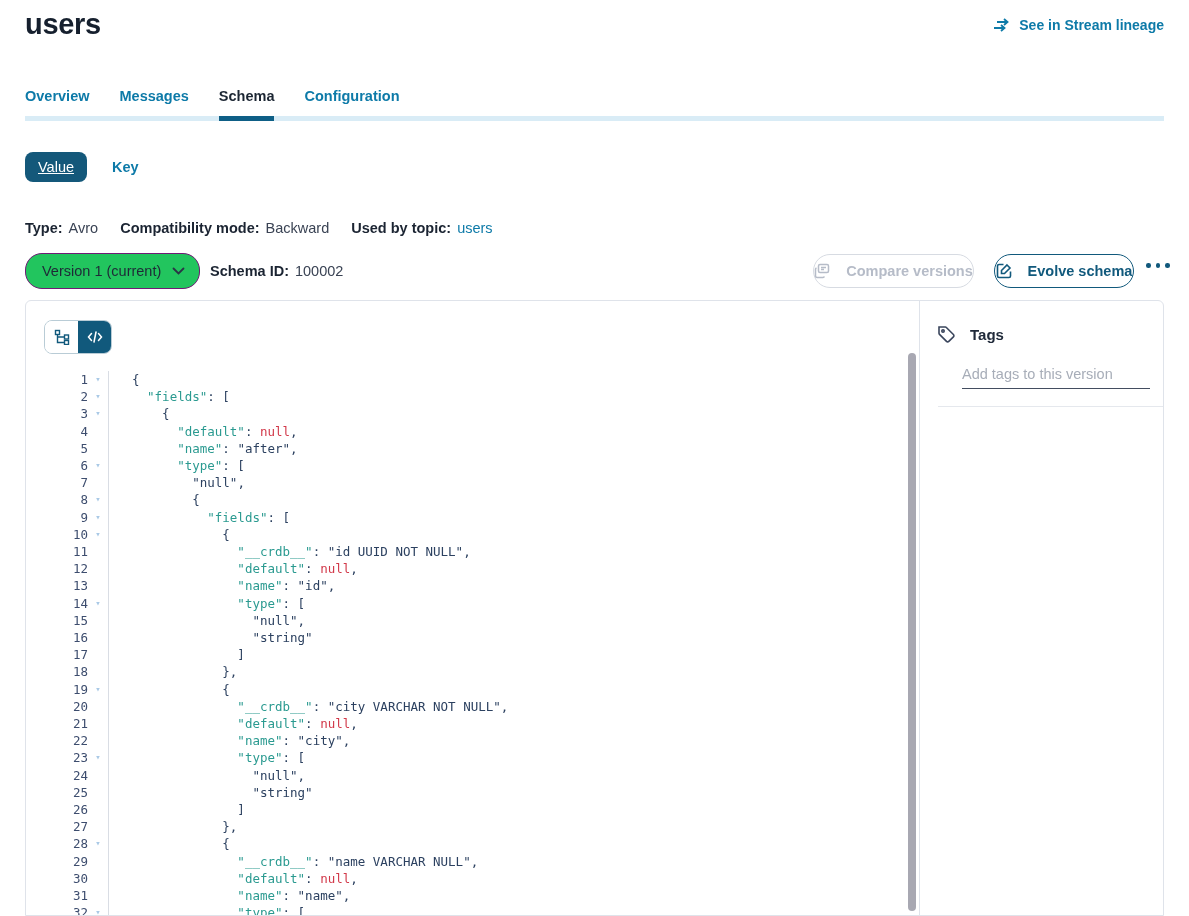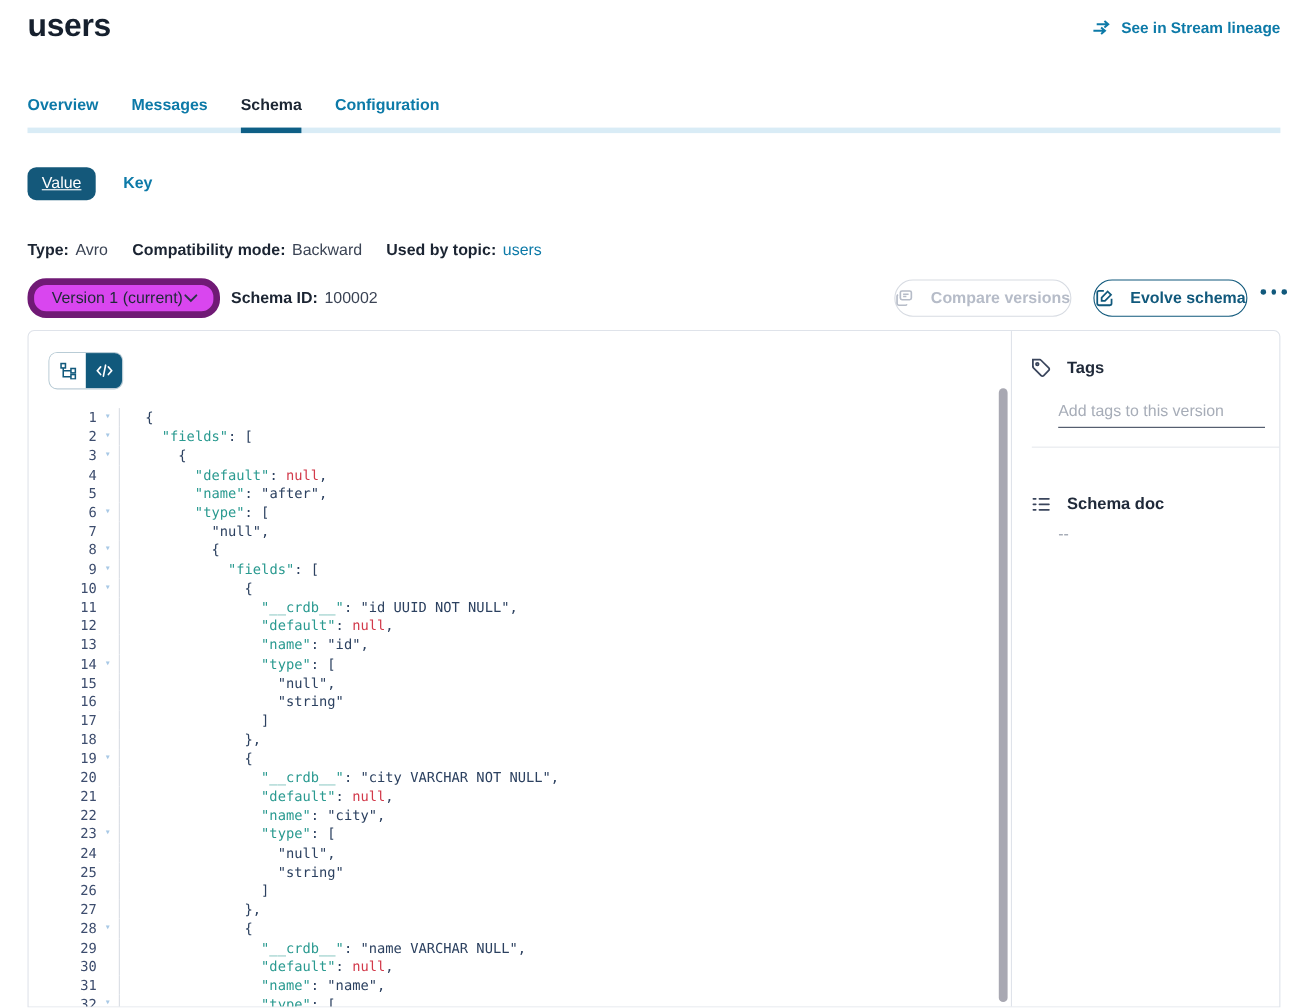--- a/index.html
+++ b/index.html
@@ -25,21 +25,21 @@
 
   
   .meta-row { position:absolute; left:25px; top:220px; font-size:14.5px; display:flex; gap:22px; }
   .meta-item { display:flex; gap:6px; }
   .meta-label { font-weight:700; color:#1b2432; }
   .meta-value { color:#3a4354; }
   .meta-link { color:#0d7aa8; cursor:pointer; }
 
   
   .controls-row { position:absolute; left:0; right:0; top:253px; height:36px; }
-  .version-select { position:absolute; left:25px; top:0; width:175px; height:36px; border:6px solid #701a75; border-radius:17px; background:#d946ef; display:flex; align-items:center; justify-content:space-between; padding:0 14px 0 16px; font-size:14.5px; color:#1f2937; cursor:pointer; }
+  .version-select { position:absolute; left:25px; top:0; width:175px; height:36px; border:1px solid #701a75; border-radius:17px; background:#22c55e; display:flex; align-items:center; justify-content:space-between; padding:0 14px 0 16px; font-size:14.5px; color:#1f2937; cursor:pointer; }
   .schema-id { position:absolute; left:210px; top:0; line-height:36px; font-size:14.5px; display:flex; gap:6px; }
   .btn { position:absolute; top:1px; height:34px; border-radius:17px; background:#fff; display:flex; align-items:center; justify-content:center; gap:16px; font-size:14.5px; font-family:inherit; cursor:pointer; }
   .btn-compare { left:813px; width:161px; border:1px solid #d7dbe2; color:#b6bcc8; font-weight:600; cursor:default; }
   .btn-evolve { left:994px; width:140px; border:1.5px solid #11597c; color:#11597c; font-weight:700; }
   .more-btn { position:absolute; left:1146px; top:10px; display:flex; gap:5px; cursor:pointer; }
   .more-btn .dot { width:4.5px; height:4.5px; border-radius:50%; background:#11597c; }
 
   
   .panel { position:absolute; left:25px; top:300px; width:1139px; height:616px; border:1px solid #dfe3ea; border-radius:6px 6px 0 0; }
   .code-pane { position:absolute; left:0; top:0; bottom:0; width:893px; }
@@ -356,29 +356,16 @@
             <circle cx="6" cy="6" r="1.2"></circle>
           </svg>
         </span>
         <span class="hd">Tags</span>
       </div>
       <input class="tags-input" type="text" placeholder="Add tags to this version" style="">
     </div>
 
     <div class="side-divider"></div>
 
-    <div class="sec-doc">
-      <div class="side-head">
-        <span>
-          <svg width="19" height="19" viewBox="0 0 19 19" fill="none" stroke="#3a455c" stroke-width="1.7" stroke-linecap="round">
-            <path d="M2.5 4.5 h2 M8 4.5 h8.5"></path>
-            <path d="M2.5 9.5 h2 M8 9.5 h8.5"></path>
-            <path d="M2.5 14.5 h2 M8 14.5 h8.5"></path>
-          </svg>
-        </span>
-        <span class="hd">Schema doc</span>
-      </div>
-      <div class="side-value dim">--</div>
-    </div>
 
 
   </div>
 </div>
 
 </body></html>

